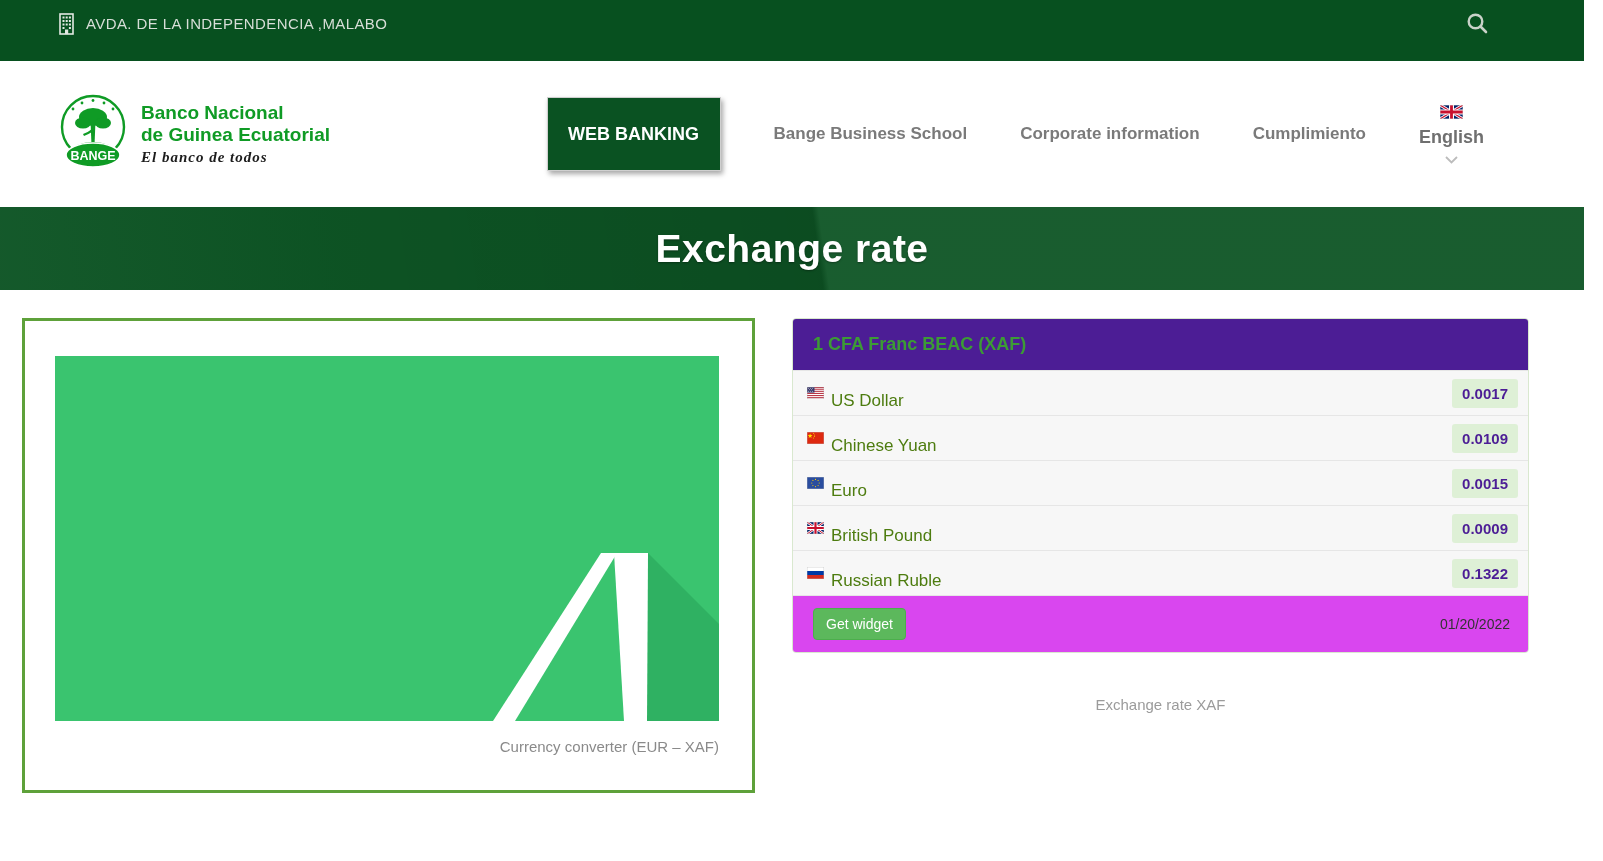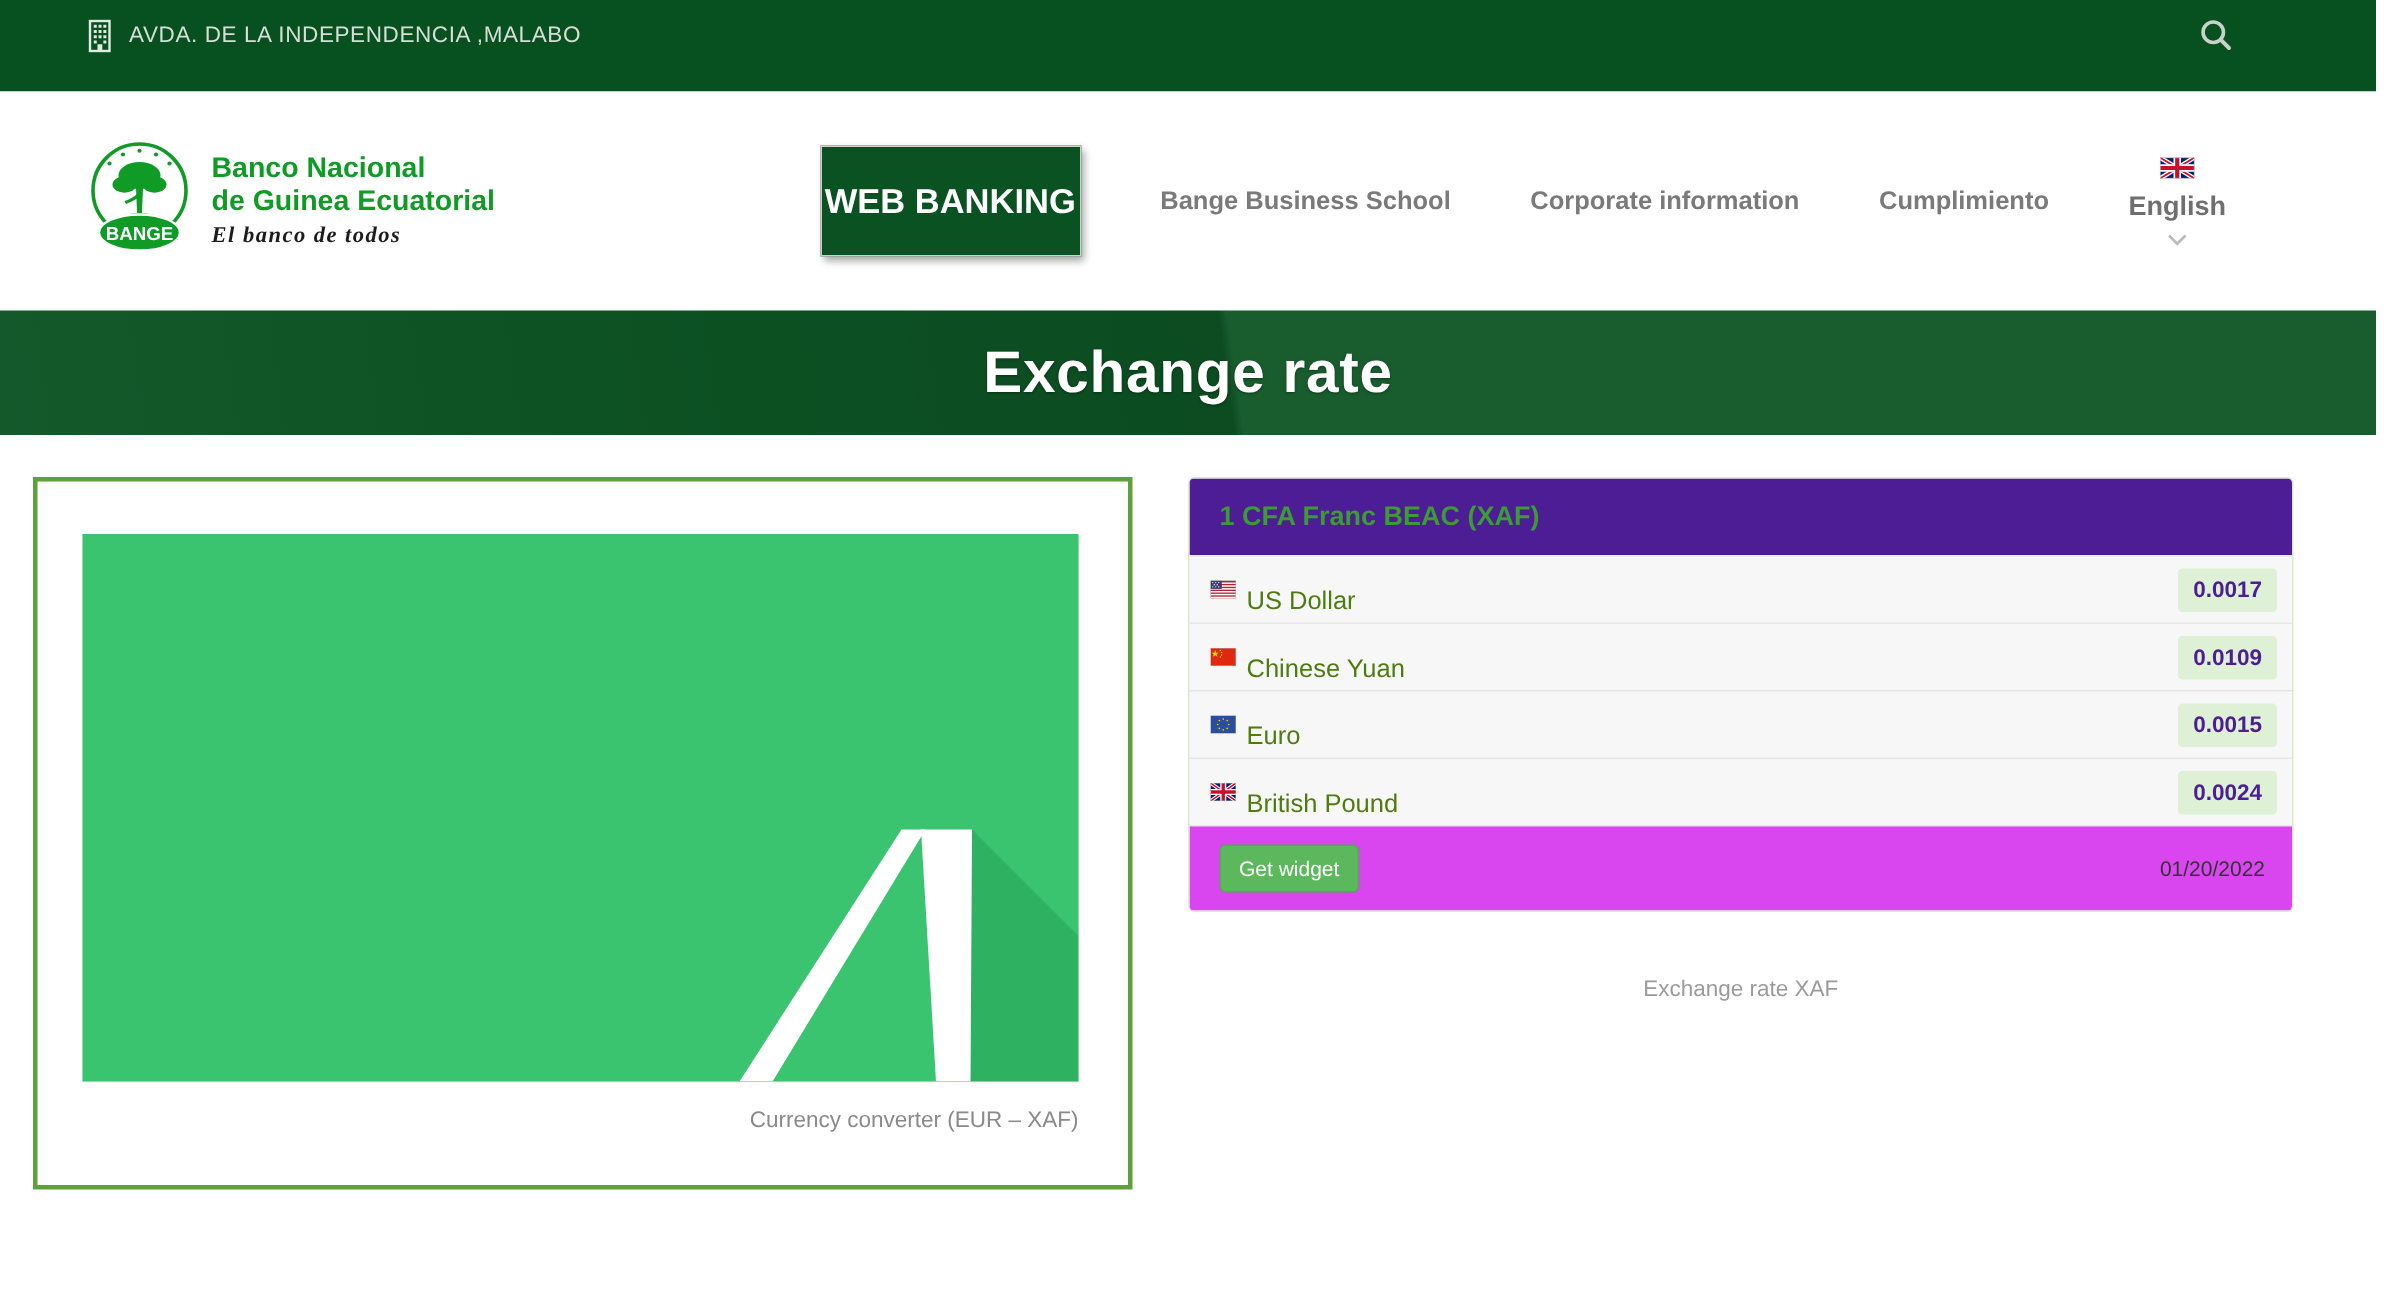--- a/index.html
+++ b/index.html
@@ -35,21 +35,21 @@
   }
   .logo-text .tagline {
     font-family:"Liberation Serif", serif; font-style:italic; font-weight:bold;
     font-size:15px; color:#1c1c1c; margin-top:3px; letter-spacing:1px;
   }
   .nav { display:flex; align-items:center; gap:53px; }
   .nav .link {
     color:#7a7a7a; font-weight:bold; font-size:17px; cursor:pointer; white-space:nowrap;
   }
   .btn-webbanking {
-    background:#0a5222; color:#ffffff; font-weight:bold; font-size:23px;
+    background:#0a5222; color:#ffffff; font-weight:bold; font-size:18px;
     width:174px; height:74px; display:flex; align-items:center; justify-content:center;
     border:1px solid #cfcfcf; box-shadow:2px 3px 5px rgba(0,0,0,.35);
     cursor:pointer; white-space:nowrap;
   }
   .lang { display:flex; align-items:center; gap:8px; cursor:pointer;flex-direction:column; }
   .lang .lang-label { color:#6f6f6f; font-weight:bold; font-size:18px; }
 
   
   .banner {
     height:83px;
@@ -292,23 +292,35 @@
             <svg width="17" height="12" viewBox="0 0 17 12">
               <rect width="17" height="12" fill="#012169"></rect>
               <path d="M0,0 L17,12 M17,0 L0,12" stroke="#ffffff" stroke-width="2.4"></path>
               <path d="M0,0 L17,12 M17,0 L0,12" stroke="#c8102e" stroke-width="1"></path>
               <path d="M8.5,0 V12 M0,6 H17" stroke="#ffffff" stroke-width="4"></path>
               <path d="M8.5,0 V12 M0,6 H17" stroke="#c8102e" stroke-width="2.2"></path>
               <rect width="17" height="12" fill="none" stroke="#bbbbbb" stroke-width="0.6"></rect>
             </svg>
           </span>
           <span class="cur">British Pound</span>
-          <span class="chip">0.0024</span>
-        </div>
-
+          <span class="chip">0.0009</span>
+        </div>
+
+        <div class="rate-row">
+          <span class="flag">
+            <svg width="17" height="12" viewBox="0 0 17 12">
+              <rect width="17" height="4" y="0" fill="#ffffff"></rect>
+              <rect width="17" height="4" y="4" fill="#0039a6"></rect>
+              <rect width="17" height="4" y="8" fill="#d52b1e"></rect>
+              <rect width="17" height="12" fill="none" stroke="#bbbbbb" stroke-width="0.6"></rect>
+            </svg>
+          </span>
+          <span class="cur">Russian Ruble</span>
+          <span class="chip">0.1322</span>
+        </div>
 
         <div class="rates-footer">
           <button class="btn-widget">Get widget</button>
           <span class="rates-date">01/20/2022</span>
         </div>
       </div>
 
       <div class="footer-note">Exchange rate XAF</div>
     </div>
   </div>

